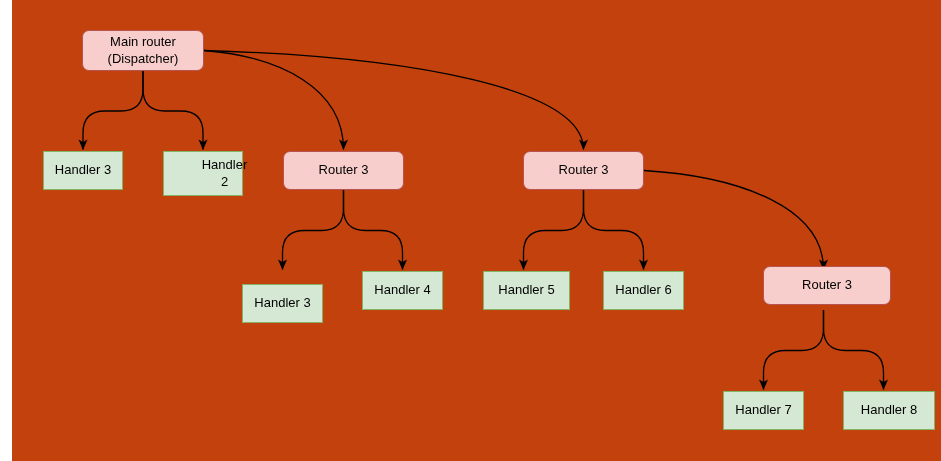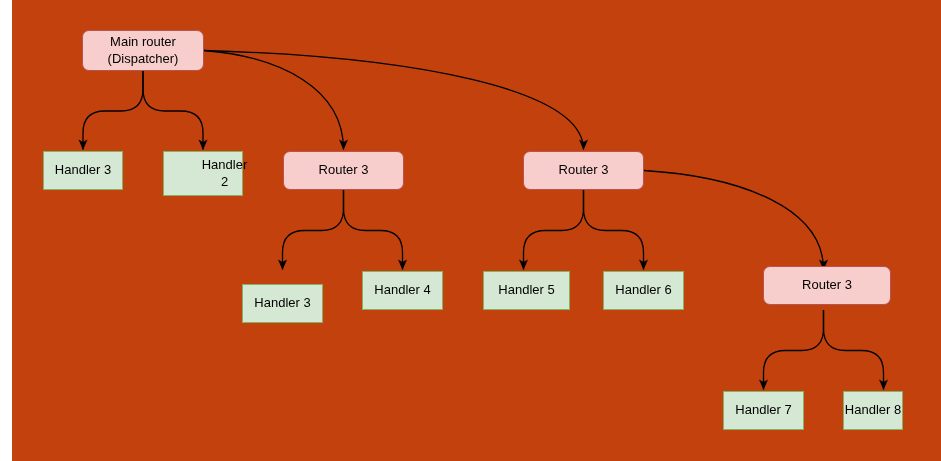--- a/index.html
+++ b/index.html
@@ -73,17 +73,17 @@
       </div>
       <div class="node handler" style="left: 591px; top: 271px; width: 81px; height: 39px; justify-content: center;">
         <span class="node-label">Handler 6</span>
       </div>
       <div class="node router" style="left: 751px; top: 266px; width: 128px; height: 39px;">
         <span class="node-label">Router 3</span>
       </div>
       <div class="node handler" style="left: 711px; top: 391px; width: 81px; height: 39px; justify-content: center;">
         <span class="node-label">Handler 7</span>
       </div>
-      <div class="node handler" style="left: 831px; top: 391px; width: 60px; height: 39px;">
+      <div class="node handler" style="left: 831px; top: 391px; width: 92px; height: 39px;">
         <span class="node-label">Handler 8</span>
       </div>
     </div>
 </div>
 
 </body></html>

